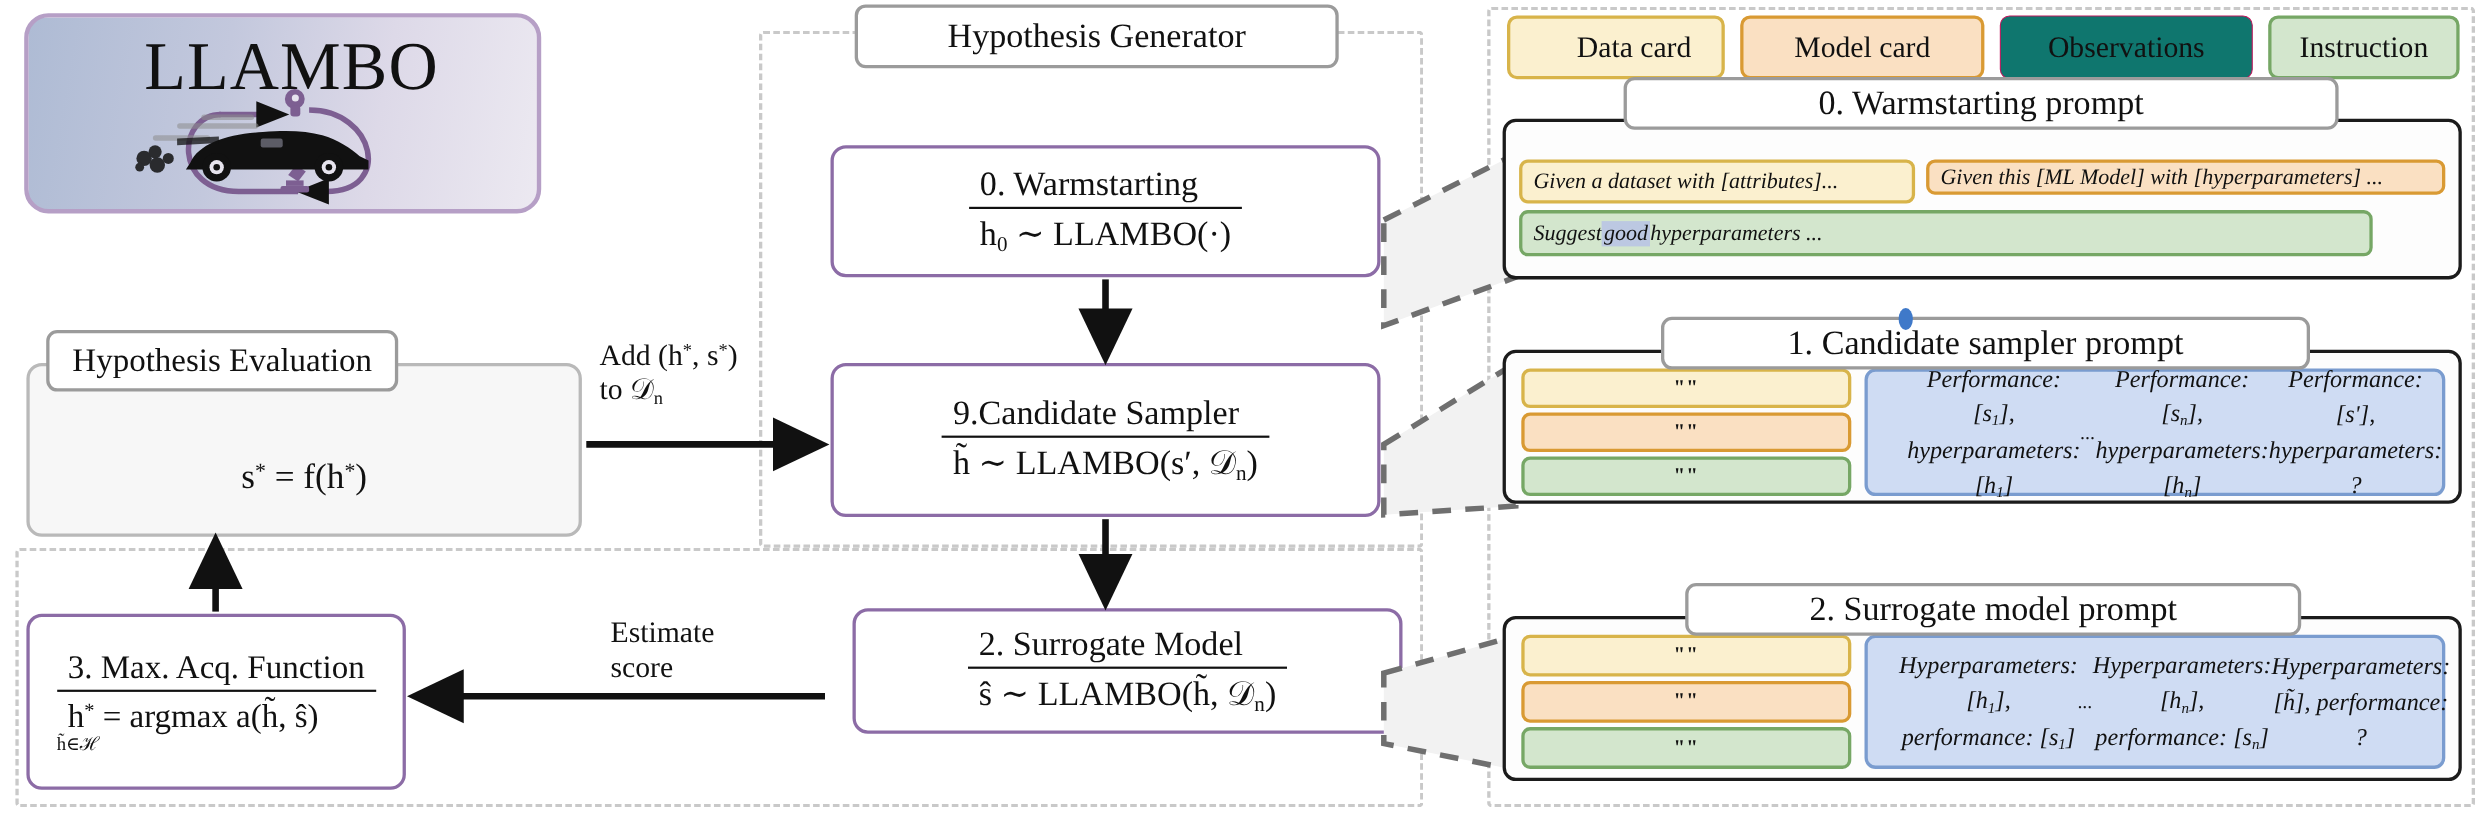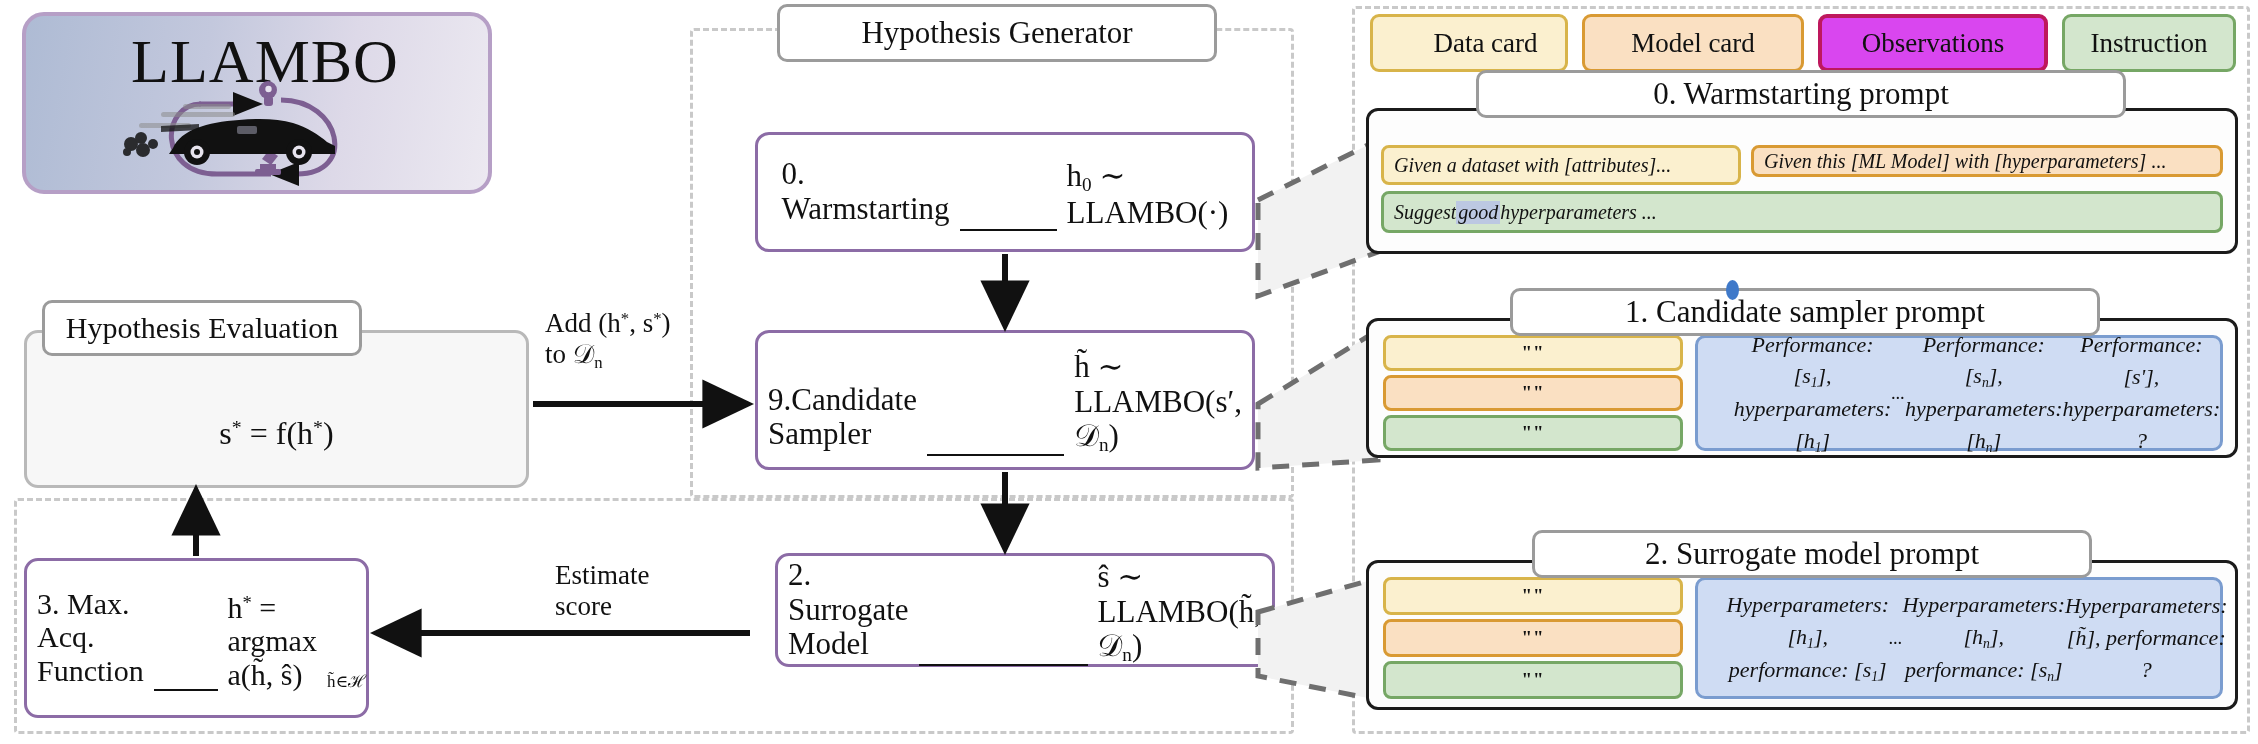--- a/index.html
+++ b/index.html
@@ -24,21 +24,21 @@
     border:3px solid #1b1b1b;border-radius:12px;background:#fdfdfd;
     box-sizing:border-box;
   }
   .hdr-tag{
     border:3px solid #9b9b9b;border-radius:10px;background:#ffffff;
     box-sizing:border-box;display:flex;align-items:center;justify-content:center;
     white-space:nowrap;
   }
 
   
-  .frac{display:flex;flex-direction:row;align-items:flex-end;line-height:1.12;}
+  .frac{display:flex;flex-direction:column;align-items:flex-start;line-height:1.12;}
   .frac .num{padding:0 10px 4px 10px;}
   .frac .den{padding:6px 10px 0 10px;}
   .frac .bar{height:2px;background:#111;width:100%;}
   .math{font-style:normal;}
   sub{font-size:.62em;vertical-align:-.28em;}
   sup{font-size:.62em;vertical-align:.48em;}
 
   
   #logo-card{
     left:22px;top:12px;width:470px;height:182px;
@@ -62,21 +62,21 @@
   
   .funnel{pointer-events:none;}
 
   
   .chip{
     border-radius:9px;box-sizing:border-box;display:flex;align-items:center;
     justify-content:center;white-space:nowrap;font-size:27px;
   }
   .chip-data{background:#fbf0cf;border:3px solid #d8b44a;}
   .chip-model{background:#fae0c2;border:3px solid #d99a33;}
-  .chip-obs{background:#d946ef;border:4px solid #be185d;}
+  .chip-obs{background:#0f766e;border:1px solid #be185d;}
   .chip-instr{background:#d3e6cd;border:3px solid #76a765;}
 
   .row-chip{
     border-radius:8px;box-sizing:border-box;display:flex;align-items:center;
     font-style:italic;font-size:20px;padding:0 10px;white-space:nowrap;
   }
   .mini-chip{
     border-radius:8px;box-sizing:border-box;display:flex;align-items:center;
     justify-content:center;font-size:19px;font-weight:bold;letter-spacing:1px;
   }
@@ -228,21 +228,21 @@
 <div class="abs" style="left:1370px;top:14px;width:866px;height:58px;display:flex;gap:14px;">
   <div class="chip chip-data" style="flex:0 0 198px;padding-left:33px;">Data card</div>
   <div class="chip chip-model" style="flex:0 0 222px;">Model card</div>
   <div class="chip chip-obs" style="flex:0 0 230px;">Observations</div>
   <div class="chip chip-instr" style="flex:1 1 auto;">Instruction</div>
 </div>
 
 <div class="abs black-box" style="left:1366px;top:108px;width:872px;height:146px;">
   <div class="abs row-chip chip-data" style="left:12px;top:34px;width:360px;height:40px;">Given a dataset with [attributes]...</div>
   <div class="abs row-chip chip-model" style="left:382px;top:34px;width:472px;height:32px;">Given this [ML Model] with [hyperparameters] ...</div>
-  <div class="abs row-chip chip-instr" style="left:12px;top:80px;width:842px;height:42px;">
+  <div class="abs row-chip chip-instr" style="left:12px;top:80px;width:776px;height:42px;">
     <span>Suggest </span>
       <span class="hl">good</span>
       <span> hyperparameters ...</span>
   </div>
 </div>
 <div class="abs hdr-tag panel-title" style="left:1476px;top:70px;width:650px;height:48px;">0. Warmstarting prompt</div>
 
 <div class="abs black-box" style="left:1366px;top:318px;width:872px;height:140px;">
   <div class="abs mini-chip chip-data" style="left:14px;top:14px;width:300px;height:36px;">""</div>
   <div class="abs mini-chip chip-model" style="left:14px;top:54px;width:300px;height:36px;">""</div>

